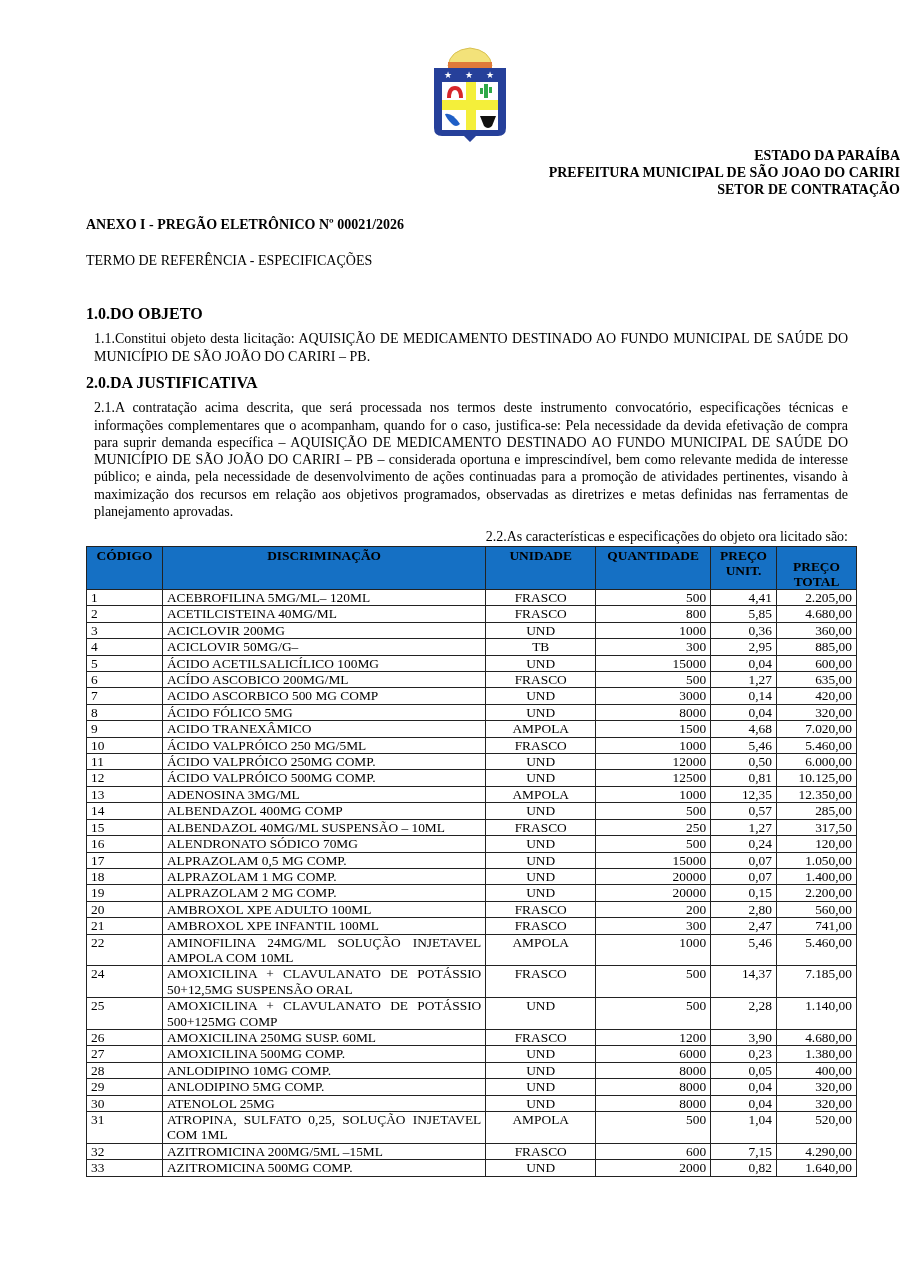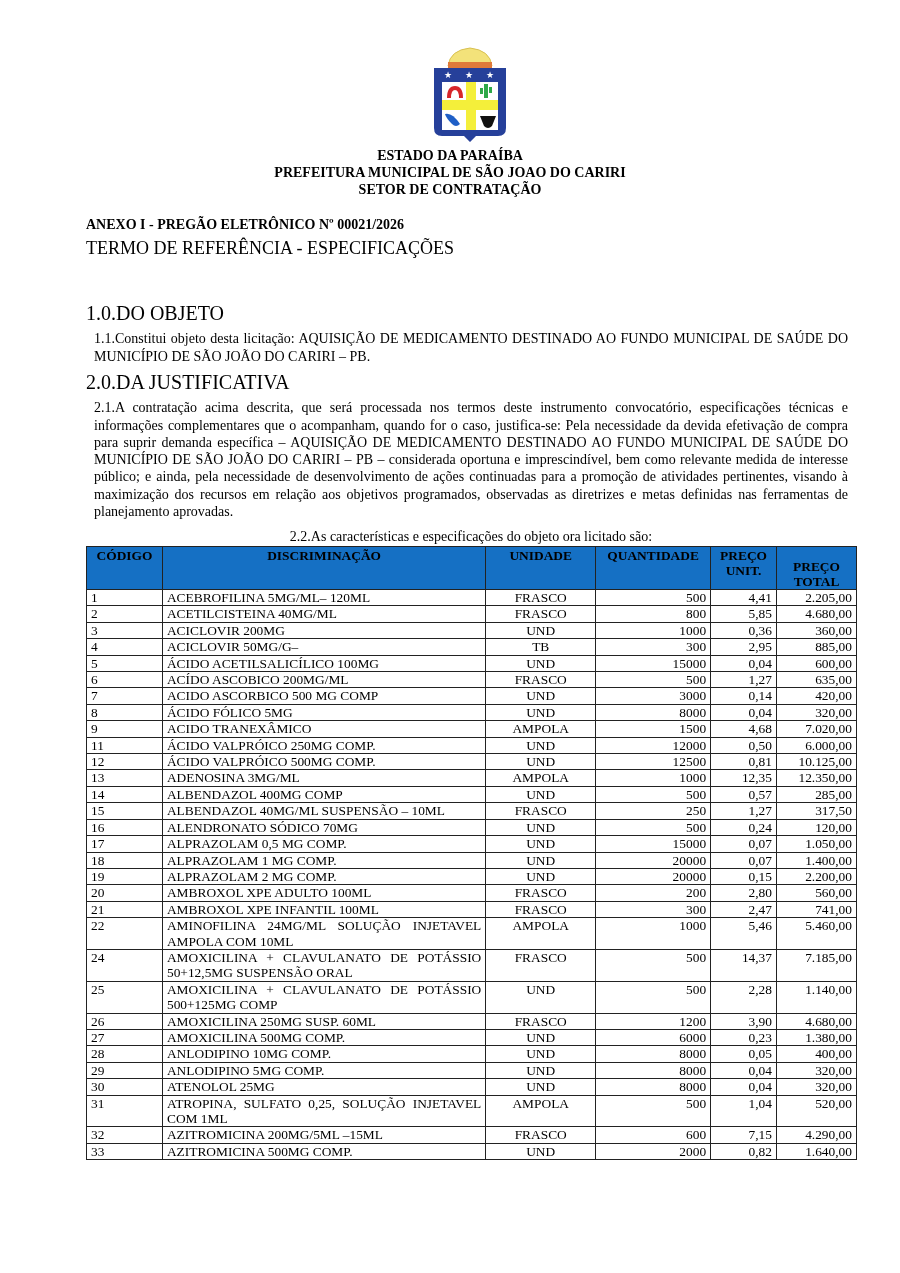--- a/index.html
+++ b/index.html
@@ -1,24 +1,24 @@
 <!DOCTYPE html>
 <html><head>
 <meta charset="utf-8">
 <style>
   html, body { margin:0; padding:0; background:#ffffff; }
   body { width:900px; height:1273px; position:relative; overflow:hidden;
          font-family:"Liberation Serif", "DejaVu Serif", serif; color:#000; }
   .crest { position:absolute; left:430px; top:44px; width:80px; height:100px; }
-  .header-block { position:absolute; left:0; top:147px; width:900px; text-align:center;
+  .header-block { position:absolute; left:0; top:147px; width:900px; text-align:right;
          font-weight:bold; font-size:14px; line-height:17px; }
   .annex { position:absolute; left:86px; top:217px; font-weight:bold; font-size:14px; }
-  .termo { position:absolute; left:86px; top:238px; font-size:18px; }
+  .termo { position:absolute; left:86px; top:253px; font-size:14px; }
   .sec { position:absolute; left:86px; width:770px; font-size:14px; line-height:17.3px; }
-  .sec h3 { margin:0; font-size:20px; font-weight:normal; }
+  .sec h3 { margin:0; font-size:16px; font-weight:bold; }
   .sec p { margin:8px; text-align:justify; }
   .sec1 { top:305px; }
   .sec2 { top:374px; }
   table.items { position:absolute; left:86px; top:546px; width:771px;
          border-collapse:collapse; font-size:13.4px; line-height:15.4px; }
   table.items th, table.items td { border:1px solid #222; padding:0 4px; vertical-align:top; }
   table.items th { background:#1570c4; color:#000000; font-weight:bold; text-align:center;
          vertical-align:top; line-height:15px; padding-top:1px; }
   table.items td.c { text-align:center; }
   table.items td.r { text-align:right; }
@@ -68,21 +68,21 @@
 <div class="termo">TERMO DE REFERÊNCIA - ESPECIFICAÇÕES</div>
 
 <div class="sec sec1">
   <h3>1.0.DO OBJETO</h3>
   <p>1.1.Constitui objeto desta licitação: AQUISIÇÃO DE MEDICAMENTO DESTINADO AO FUNDO MUNICIPAL DE SAÚDE DO MUNICÍPIO DE SÃO JOÃO DO CARIRI – PB.</p>
 </div>
 
 <div class="sec sec2">
   <h3>2.0.DA JUSTIFICATIVA</h3>
   <p>2.1.A contratação acima descrita, que será processada nos termos deste instrumento convocatório, especificações técnicas e informações complementares que o acompanham, quando for o caso, justifica-se: Pela necessidade da devida efetivação de compra para suprir demanda específica – AQUISIÇÃO DE MEDICAMENTO DESTINADO AO FUNDO MUNICIPAL DE SAÚDE DO MUNICÍPIO DE SÃO JOÃO DO CARIRI – PB – considerada oportuna e imprescindível, bem como relevante medida de interesse público; e ainda, pela necessidade de desenvolvimento de ações continuadas para a promoção de atividades pertinentes, visando à maximização dos recursos em relação aos objetivos programados, observadas as diretrizes e metas definidas nas ferramentas de planejamento aprovadas.</p>
-  <p style="text-align:center">2.2.As características e especificações do objeto ora licitado são:</p>
+  <p style="text-align:right">2.2.As características e especificações do objeto ora licitado são:</p>
 </div>
 
 <table class="items">
   <colgroup>
     <col class="code">
       <col class="desc">
       <col class="unit">
       <col class="qty">
       <col class="pu">
       <col class="pt">
@@ -164,20 +164,28 @@
       </tr>
       <tr>
         <td>9</td>
         <td class="d">ACIDO TRANEXÂMICO</td>
         <td class="c">AMPOLA</td>
         <td class="r">1500</td>
         <td class="r">4,68</td>
         <td class="r">7.020,00</td>
       </tr>
       <tr>
+        <td>10</td>
+        <td class="d">ÁCIDO VALPRÓICO 250 MG/5ML</td>
+        <td class="c">FRASCO</td>
+        <td class="r">1000</td>
+        <td class="r">5,46</td>
+        <td class="r">5.460,00</td>
+      </tr>
+      <tr>
         <td>11</td>
         <td class="d">ÁCIDO VALPRÓICO 250MG COMP.</td>
         <td class="c">UND</td>
         <td class="r">12000</td>
         <td class="r">0,50</td>
         <td class="r">6.000,00</td>
       </tr>
       <tr>
         <td>12</td>
         <td class="d">ÁCIDO VALPRÓICO 500MG COMP.</td>

